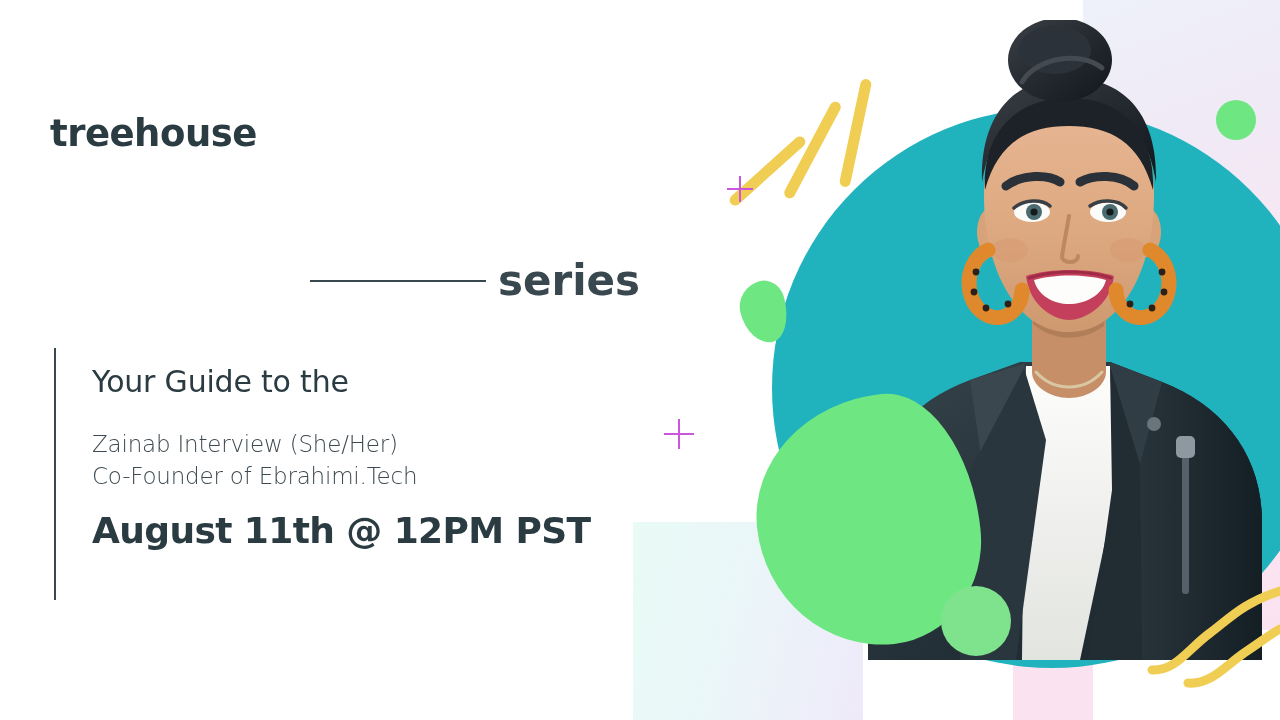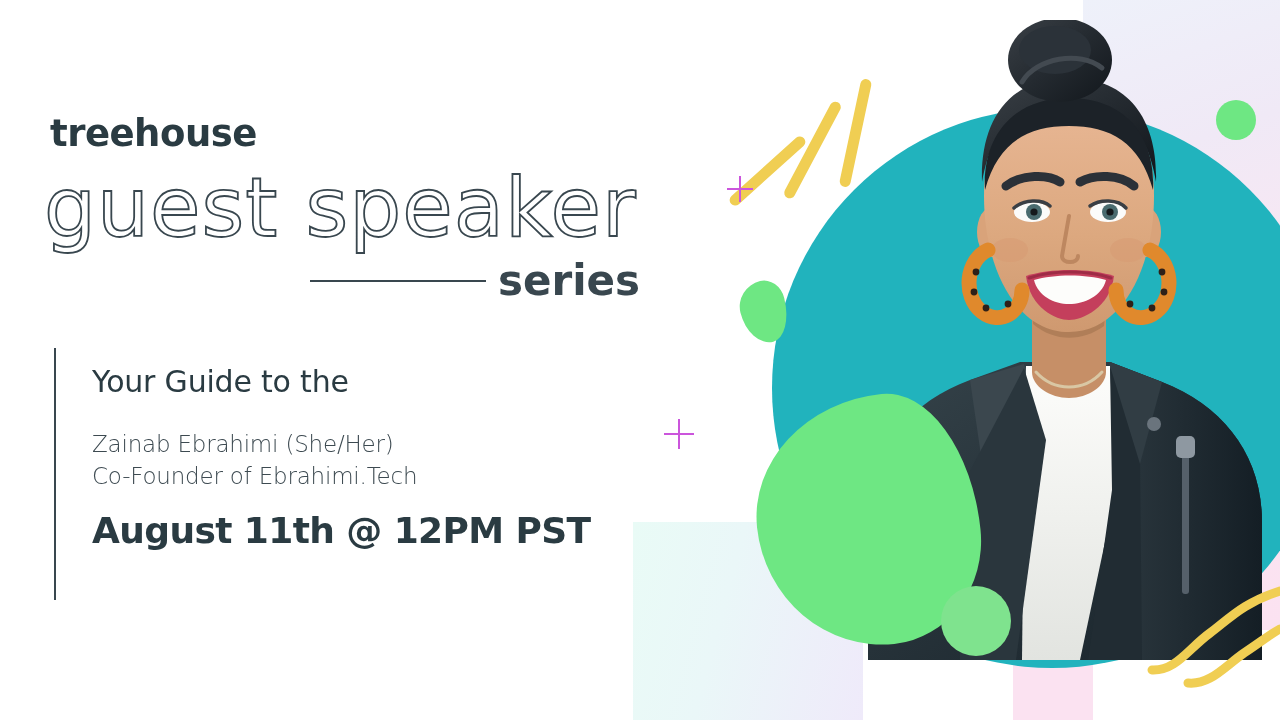--- a/index.html
+++ b/index.html
@@ -383,33 +383,28 @@
 
   <div class="wavy">
     <svg width="150" height="130" viewBox="0 0 150 130" xmlns="http://www.w3.org/2000/svg">
       <path d="M 22 95 C 46 96 58 74 80 58 C 98 45 112 28 150 16" stroke="#f0ce53" stroke-width="9" fill="none" stroke-linecap="round"></path>
       <path d="M 58 108 C 80 110 94 92 114 78 C 132 66 142 58 150 54" stroke="#f0ce53" stroke-width="9" fill="none" stroke-linecap="round"></path>
     </svg>
   </div>
 
   <div class="brand">treehouse</div>
 
-  <div class="headline-outline">
-    <svg width="620" height="100" viewBox="0 0 620 100" xmlns="http://www.w3.org/2000/svg">
-      <text id="outline-headline" x="0" y="76" font-family="'DejaVu Sans','Liberation Sans',sans-serif" font-size="82" font-weight="400" letter-spacing="1" fill="none" stroke="#39474f" stroke-width="1.8">guest speaker</text>
-    </svg>
-  </div>
 
   <div class="series-rule"></div>
   <div class="series-word">series</div>
 
   <div class="vrule"></div>
 
   <div class="info">
     <div class="talk-title">
       <span>Your Guide to the</span><br>
     </div>
-    <p class="speaker-name">Zainab Ebrahimi (She/Her)</p>
+    <p class="speaker-name">Zainab Interview (She/Her)</p>
     <p class="speaker-role">Co-Founder of Ebrahimi.Tech</p>
     <p class="event-when">August 11th @ 12PM PST</p>
   </div>
 
 </div>
 
 </body></html>

